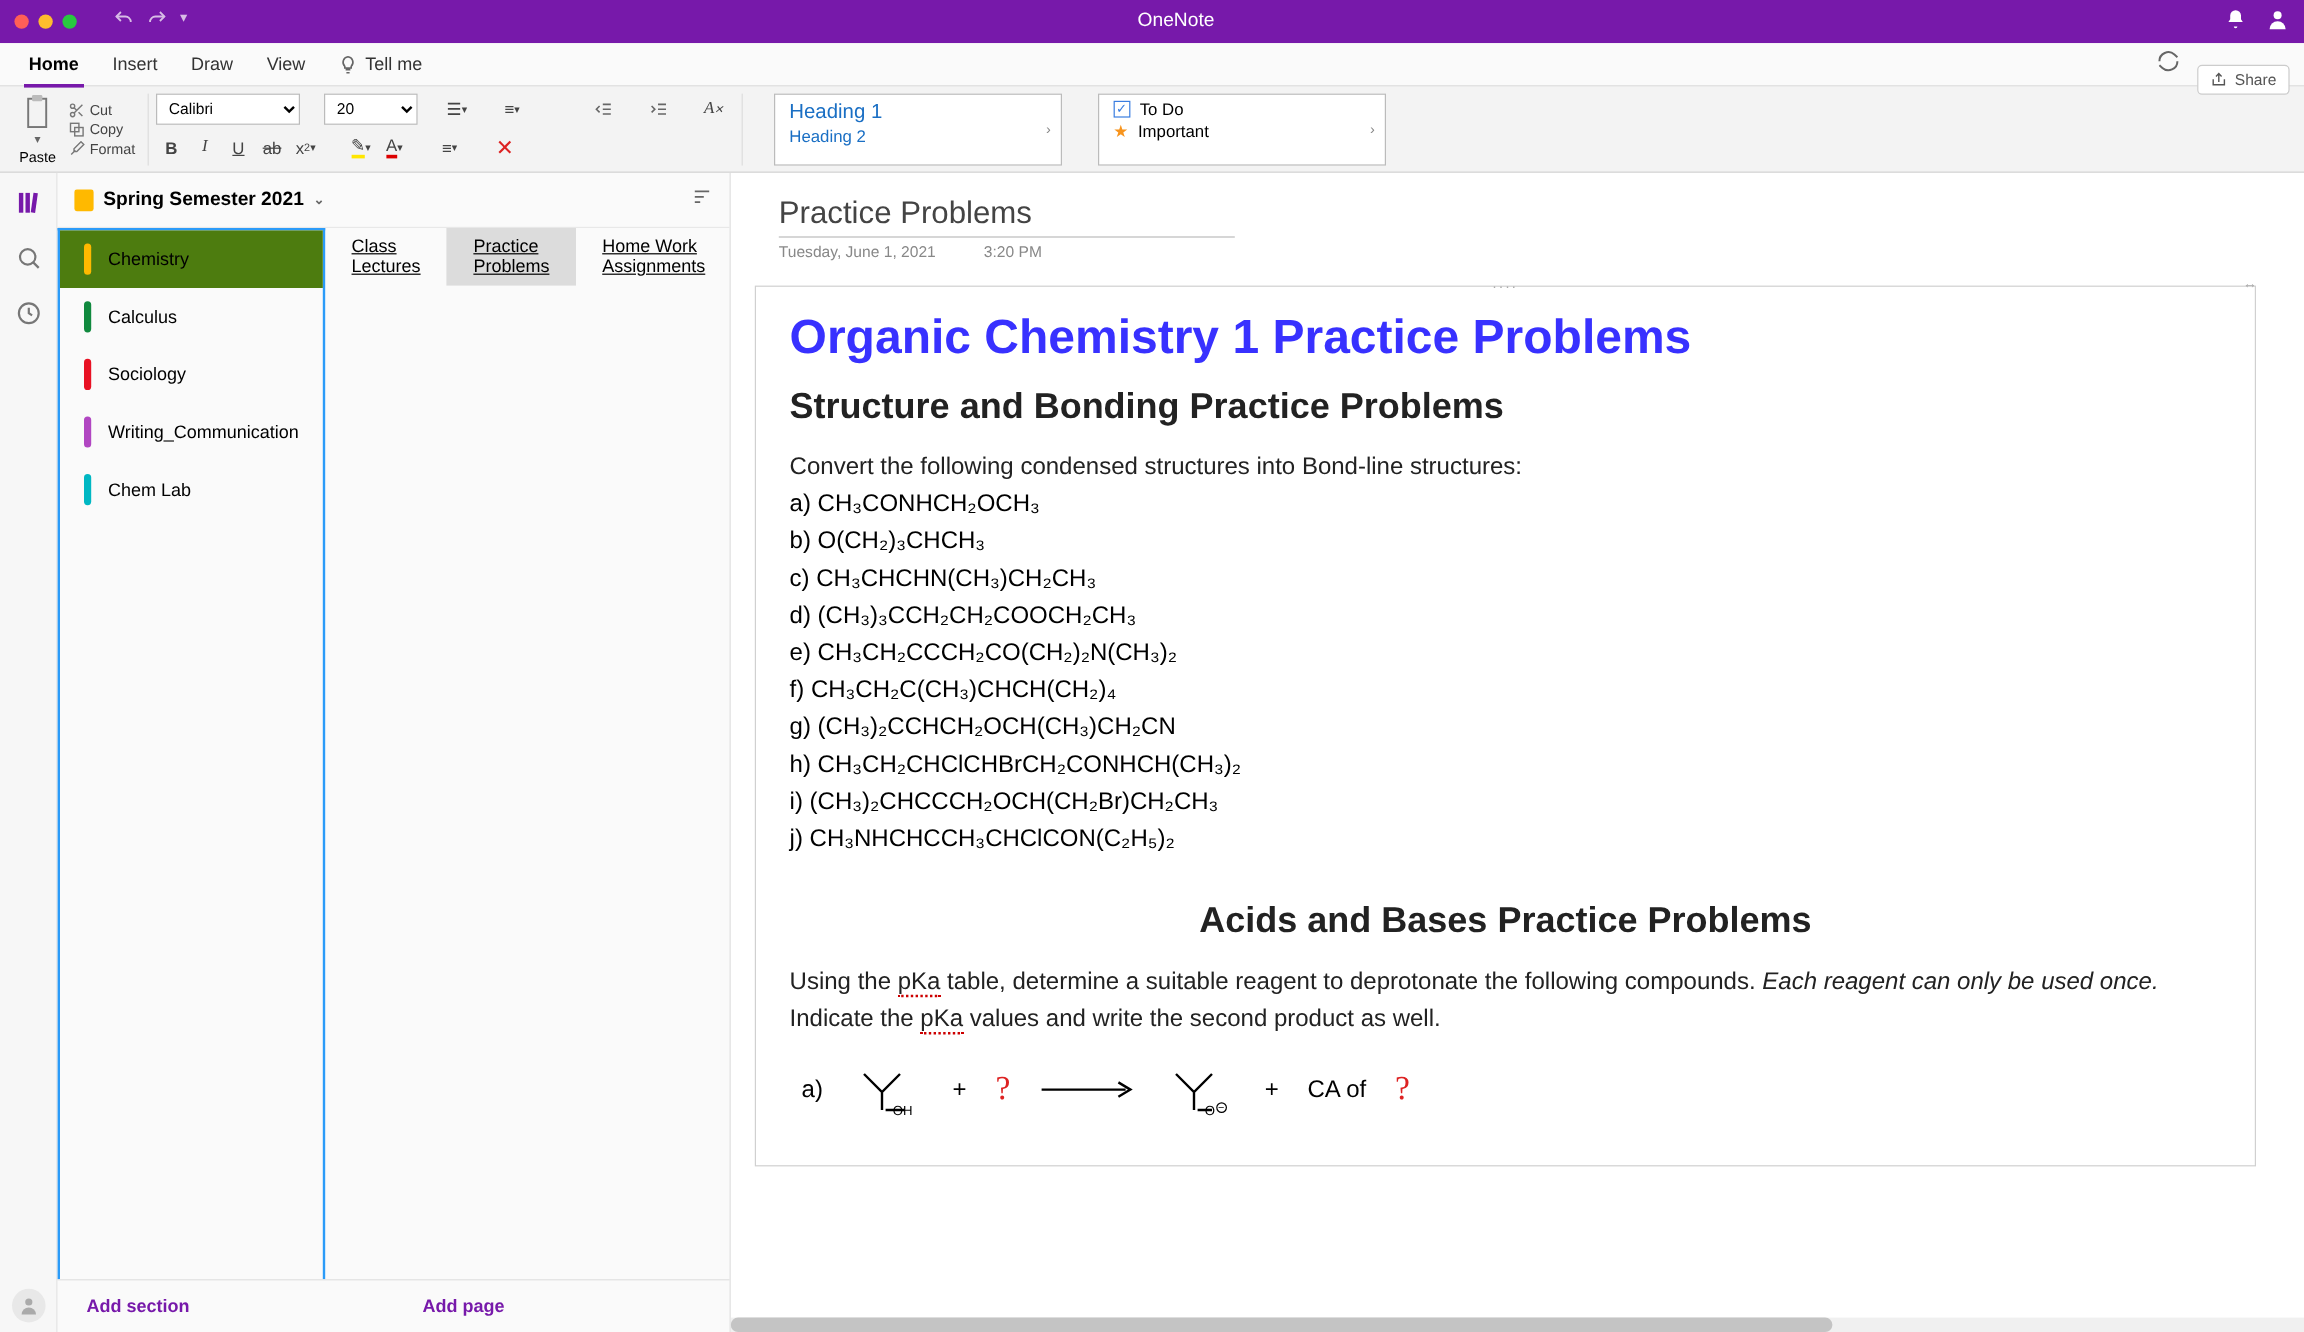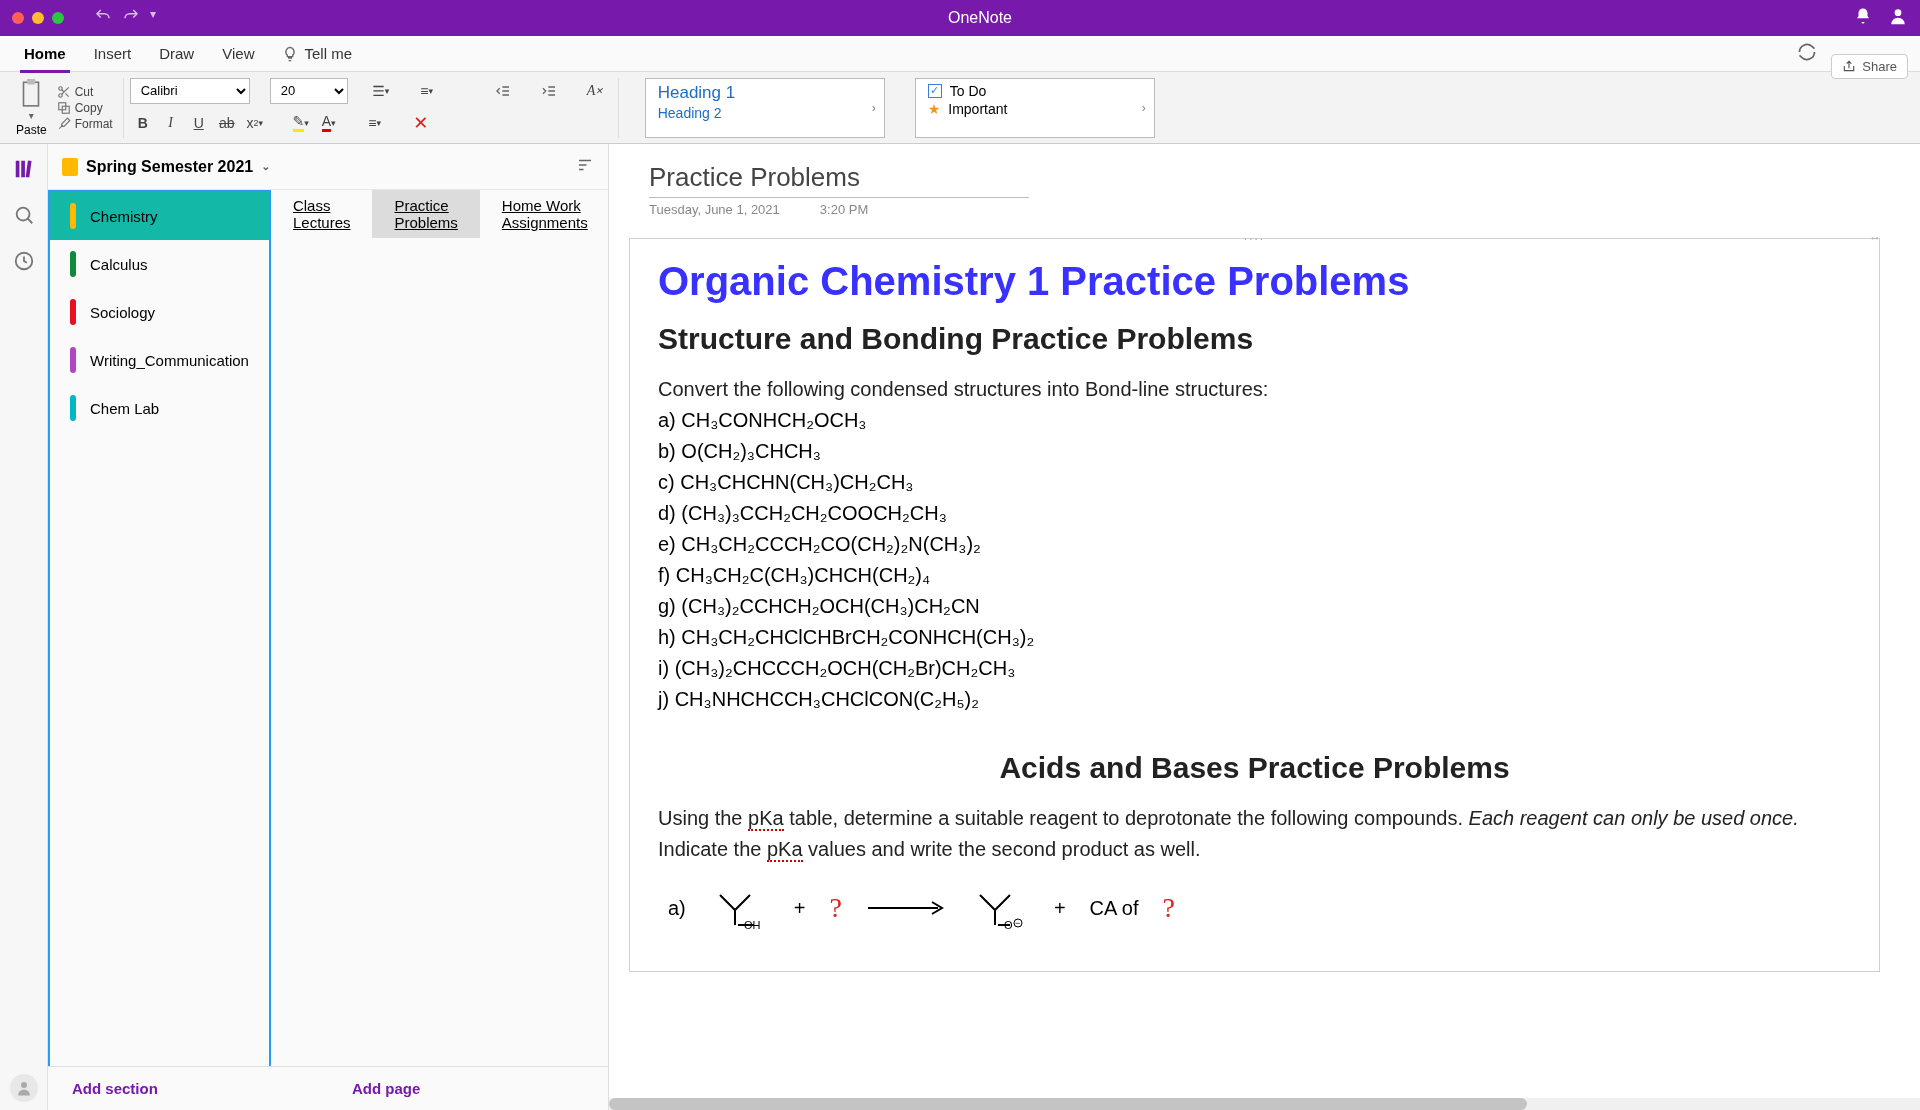--- a/index.html
+++ b/index.html
@@ -39,21 +39,21 @@
 .rail-icon { width: 22px; height: 22px; color: #7719aa; cursor: pointer; }
 .rail-icon.gray { color: #777; }
 
 .nb-col { width: 561px; display: flex; flex-direction: column; border-right: 1px solid #ddd; background: #fafafa; }
 .nb-header { height: 46px; display: flex; align-items: center; padding: 0 14px; gap: 8px; font-weight: 600; font-size: 16px; border-bottom: 1px solid #e8e8e8; }
 .nb-header .yb { width: 16px; height: 18px; background: #ffb900; border-radius: 2px; }
 .nb-header .sort { margin-left: auto; color: #666; }
 .nb-body { display: flex; flex: 1; }
 .sections { width: 296px; border: 2px solid #2b9bf8; border-bottom: none; display: flex; flex-direction: column; }
 .section { height: 48px; display: flex; align-items: center; padding: 0 20px; gap: 14px; font-size: 15px; cursor: pointer; }
-.section.sel { background: #14b8a6; }
+.section.sel { background: #4d7c0f; }
 .sec-color { width: 6px; height: 26px; border-radius: 3px; }
 .pages { flex: 1; display: flex; flex-direction: row; text-decoration: underline; }
 .page-item { height: 48px; display: flex; align-items: center; padding: 0 22px; font-size: 15px; cursor: pointer; }
 .page-item.sel { background: #dcdcdc; }
 .nb-footer { display: flex; height: 44px; border-top: 1px solid #e0e0e0; }
 .nb-footer div { flex: 0 0 50%; display: flex; align-items: center; padding: 0 24px; color: #7719aa; font-weight: 600; font-size: 15px; cursor: pointer; }
 .avatar-bl { position: absolute; bottom: 8px; left: 10px; width: 28px; height: 28px; border-radius: 50%; background: #e8e8e8; display: flex; align-items: center; justify-content: center; }
 
 .content { flex: 1; background: #fff; position: relative; overflow: hidden; }
 .page-title-input { font-size: 26px; font-weight: 400; margin: 18px 0 2px 40px; border-bottom: 1px solid #bbb; width: 380px; padding-bottom: 4px; color: #444; }

